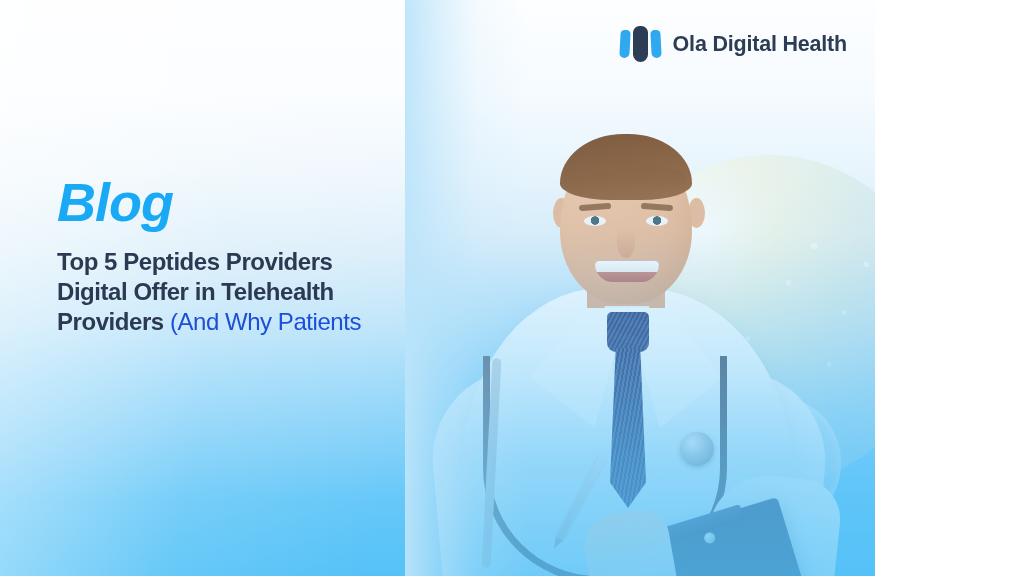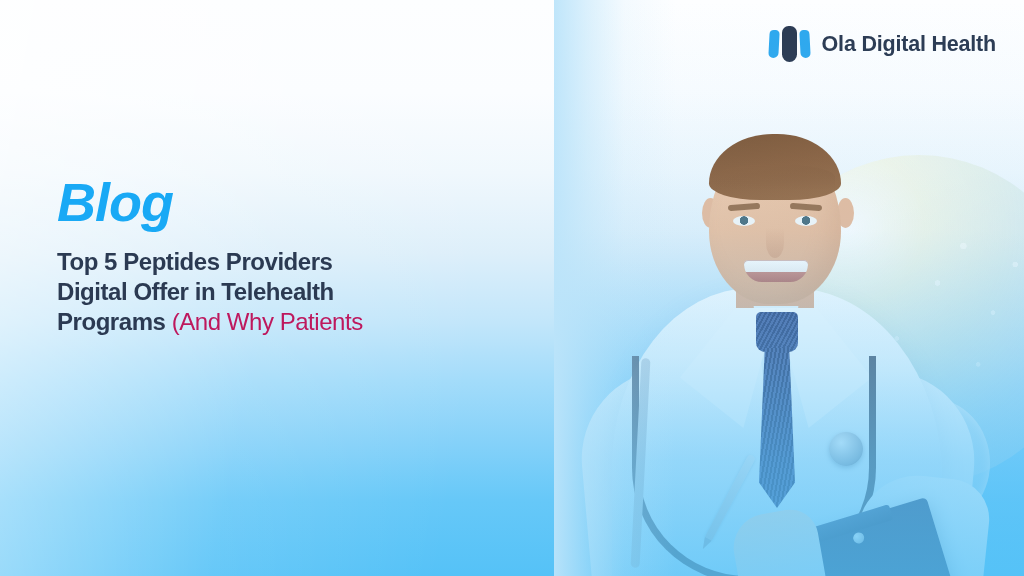--- a/index.html
+++ b/index.html
@@ -2,21 +2,21 @@
 <html><head>
 <meta charset="utf-8">
 <style>
   html,body{margin:0;padding:0;}
   body{
     width:1024px;height:576px;overflow:hidden;
     font-family:"Liberation Sans","DejaVu Sans",sans-serif;
     background:#ffffff;
   }
   .banner{
-    position:relative;width:1024px;height:576px;overflow:hidden;
+    position:relative;width:875px;height:576px;overflow:hidden;
     background:linear-gradient(180deg,
       #fdfeff 0%,
       #fbfdfe 18%,
       #eef7fc 34%,
       #ddeffa 46%,
       #c4e7fa 58%,
       #a6ddfa 68%,
       #86d2f9 78%,
       #६8c9f8 86%,
       #5cc4f7 94%,
@@ -51,21 +51,21 @@
   
   .copy{position:absolute;left:57px;top:175px;width:500px;}
   .kicker{
     font-style:italic;font-weight:bold;font-size:54px;line-height:1;
     color:#19a9f5;letter-spacing:-1px;margin:0 0 18px 0;
   }
   .headline{
     margin:0;font-size:24px;line-height:1.24;letter-spacing:-0.45px;
     font-weight:bold;color:#2b3a52;
   }
-  .headline .accent{color:#be185d;font-weight:normal;}
+  .headline .accent{color:#1d4ed8;font-weight:normal;}
 
   
   .art{position:absolute;right:0;top:0;width:470px;height:576px;overflow:hidden;}
 
   
   .bubble-arc{
     position:absolute;right:-60px;top:155px;width:330px;height:330px;border-radius:50%;
     background:
       radial-gradient(circle at 28% 22%, rgba(255,255,255,.85) 0%, rgba(244,246,226,.75) 22%,
                       rgba(222,236,226,.62) 45%, rgba(196,226,238,.55) 68%, rgba(176,218,240,.45) 100%);
@@ -251,21 +251,21 @@
       <span class="bar bar-r"></span>
     </div>
     <span class="logo-text">Ola Digital Health</span>
   </div>
 
   <div class="copy">
     <div class="kicker">Blog</div>
     <h1 class="headline">
       <span>Top 5 Peptides Providers</span><br>
       <span>Digital Offer in Telehealth</span><br>
-      <span>Programs </span><span class="accent">(And Why Patients</span><br>
+      <span>Providers </span><span class="accent">(And Why Patients</span><br>
     </h1>
   </div>
 
   <div class="art">
     <div class="bubble-arc"></div>
     <div class="bubble-lobe lobe-a"></div>
     <div class="bubble-lobe lobe-b"></div>
 
     <div class="doctor">
       <div class="d-shoulder-l"></div>

